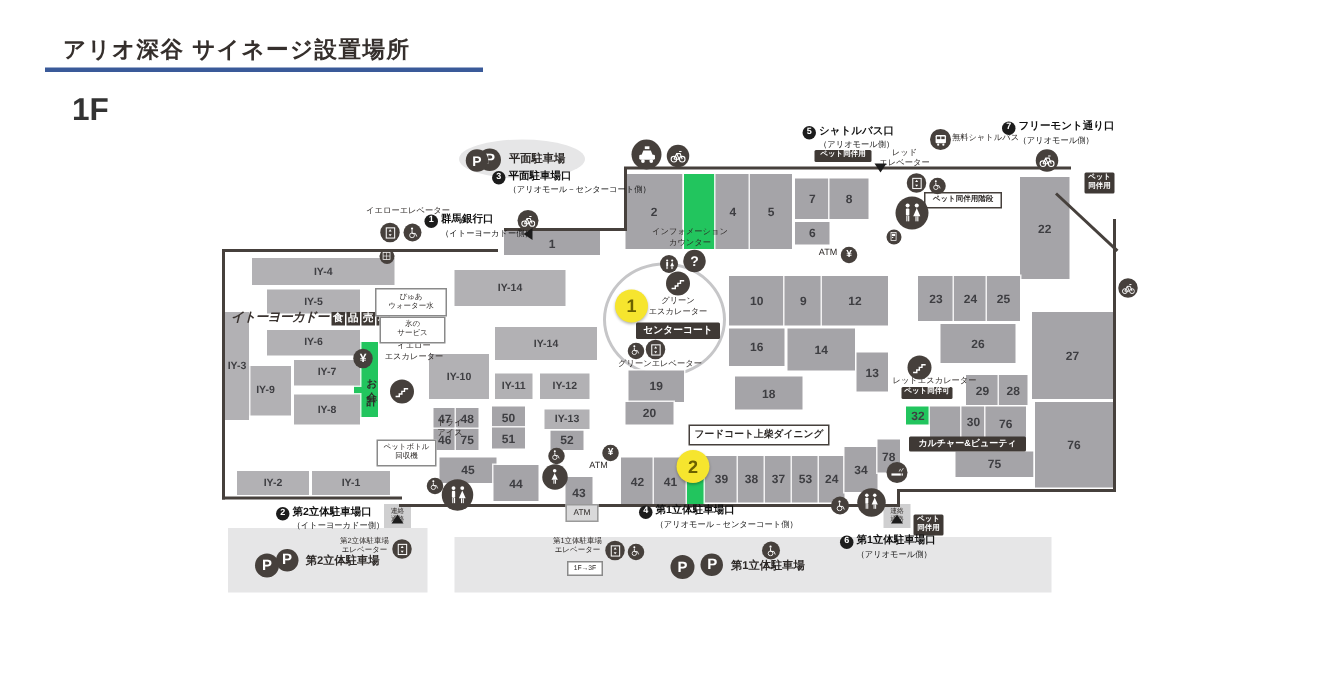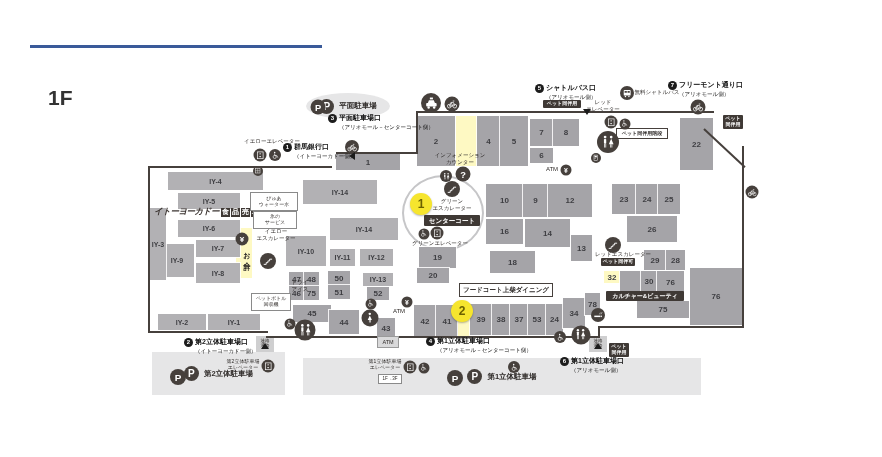--- a/index.html
+++ b/index.html
@@ -1,23 +1,23 @@
 <!DOCTYPE html>
 <html><head>
 <meta charset="utf-8">
 <style>
   html,body{margin:0;padding:0;background:#fff;font-family:"Liberation Sans","DejaVu Sans",sans-serif;}
   #stage{position:relative;width:882px;height:457px;background:#fff;overflow:hidden;color:#3a3532;}
   .hdr-title{position:absolute;left:42px;top:24px;font-size:15px;font-weight:bold;letter-spacing:1px;color:#352f2c;z-index:20;}
   .hdr-line{position:absolute;left:30px;top:45px;width:292px;height:3px;background:#3a5a99;z-index:20;}
-  .floor{position:absolute;left:48px;top:62px;font-size:21px;font-weight:bold;color:#333;z-index:20;margin-top:24px;}
+  .floor{position:absolute;left:48px;top:62px;font-size:21px;font-weight:bold;color:#333;z-index:20;}
   .foot{position:absolute;right:5px;top:440px;font-size:7.5px;color:#222;z-index:20;}
   .wall{position:absolute;background:#46403c;z-index:5;}
   .room{position:absolute;background:#a5a4a8;display:flex;align-items:center;justify-content:center;font-size:8px;font-weight:600;color:#3e3e42;box-shadow:0 0 0 1px rgba(255,255,255,.85);z-index:4;white-space:nowrap;}
-  .room.l{background:#fef9c3;}
+  .room.l{background:#22c55e;}
   .room.iy{background:#b2b1b4;font-size:7px;}
   .lbl{position:absolute;transform:translateX(-50%);text-align:center;font-size:6px;line-height:1.2;white-space:pre-line;color:#2e2a28;z-index:8;}
   .lbl.v{writing-mode:vertical-rl;transform:none;letter-spacing:1px;font-weight:bold;}
   .wbox,.bbox,.pet{position:absolute;transform:translateX(-50%);display:flex;align-items:center;justify-content:center;text-align:center;line-height:1.15;white-space:pre-line;z-index:9;}
   .wbox{background:#fff;border:1px solid #8a8a8a;color:#2e2a28;}
   .wbox.dk{border-color:#46403c;font-weight:bold;}
   .wbox.gy{background:#d9d9da;border-color:#9a9a9a;}
   .bbox,.pet{background:#3f3935;color:#fff;border-radius:1px;font-weight:bold;}
   .cicon{position:absolute;background:#46403c;border-radius:50%;color:#fff;display:flex;align-items:center;justify-content:center;font-weight:bold;transform:translate(-50%,-50%);z-index:10;}
   .cicon svg{width:74%;height:74%;}
@@ -103,20 +103,21 @@
           <rect x="8.5" y="6" width="7" height="5" fill="#fff"></rect>
           <rect x="8.5" y="13" width="3" height="2.2" fill="#fff"></rect>
         </symbol>
       <symbol id="s-coinlocker" viewBox="0 0 24 24">
           <rect x="4.5" y="4.5" width="15" height="15" fill="none" stroke="#fff" stroke-width="1.6"></rect>
           <path d="M12 4.5 V19.5 M4.5 12 H19.5" stroke="#fff" stroke-width="1.3"></path>
         </symbol>
     </defs>
   </svg>
 
+  <div class="hdr-title">アリオ深谷 サイネージ設置場所</div>
   <div class="hdr-line"></div>
   <div class="floor">1F</div>
 
   <div class="wall" style="left:149px;top:166px;width:183px;height:2px"></div>
   <div class="wall" style="left:148px;top:166px;width:2px;height:167px"></div>
   <div class="wall" style="left:148px;top:331px;width:120px;height:2px"></div>
   <div class="wall" style="left:266px;top:336px;width:334px;height:2px"></div>
   <div class="wall" style="left:336px;top:152px;width:82px;height:2px"></div>
   <div class="wall" style="left:416px;top:112px;width:2px;height:42px"></div>
   <div class="wall" style="left:416px;top:111px;width:298px;height:2px"></div>
@@ -140,25 +141,26 @@
       </span>
   </div>
 <div class="room" style="left: 336px; top: 154px; width: 64px; height: 16px;">1</div>
     <div class="room" style="left: 417px; top: 116px; width: 38px; height: 50px;">2</div>
     <div class="room l" style="left: 456px; top: 116px; width: 21px; height: 50px;"></div>
     <div class="room" style="left: 477px; top: 116px; width: 23px; height: 50px;">4</div>
     <div class="room" style="left: 500px; top: 116px; width: 28px; height: 50px;">5</div>
     <div class="room" style="left: 530px; top: 119px; width: 23px; height: 27px;">7</div>
     <div class="room" style="left: 553px; top: 119px; width: 26px; height: 27px;">8</div>
     <div class="room" style="left: 530px; top: 148px; width: 23px; height: 15px;">6</div>
-    <div class="room" style="left: 680px; top: 118px; width: 33px; height: 52px;">22</div>
+    <div class="room" style="left: 680px; top: 118px; width: 33px; height: 68px;">22</div>
     <div class="room" style="left: 612px; top: 184px; width: 24px; height: 30px;">23</div>
     <div class="room" style="left: 636px; top: 184px; width: 22px; height: 30px;">24</div>
     <div class="room" style="left: 658px; top: 184px; width: 22px; height: 30px;">25</div>
     <div class="room" style="left: 627px; top: 216px; width: 50px; height: 26px;">26</div>
+    <div class="room" style="left: 688px; top: 208px; width: 54px; height: 58px;">27</div>
     <div class="room" style="left: 644px; top: 250px; width: 22px; height: 20px;">29</div>
     <div class="room" style="left: 666px; top: 250px; width: 19px; height: 20px;">28</div>
     <div class="room l" style="left: 604px; top: 271px; width: 16px; height: 12px;">32</div>
     <div class="room" style="left: 620px; top: 271px; width: 32px; height: 21px; padding-left: 12px;">31</div>
     <div class="room" style="left: 641px; top: 271px; width: 16px; height: 21px;">30</div>
     <div class="room" style="left: 657px; top: 271px; width: 27px; height: 22px;">76</div>
     <div class="room" style="left: 637px; top: 301px; width: 52px; height: 17px;">75</div>
     <div class="room" style="left: 690px; top: 268px; width: 52px; height: 57px;">76</div>
     <div class="room" style="left: 486px; top: 184px; width: 37px; height: 33px;">10</div>
     <div class="room" style="left: 523px; top: 184px; width: 25px; height: 33px;">9</div>

